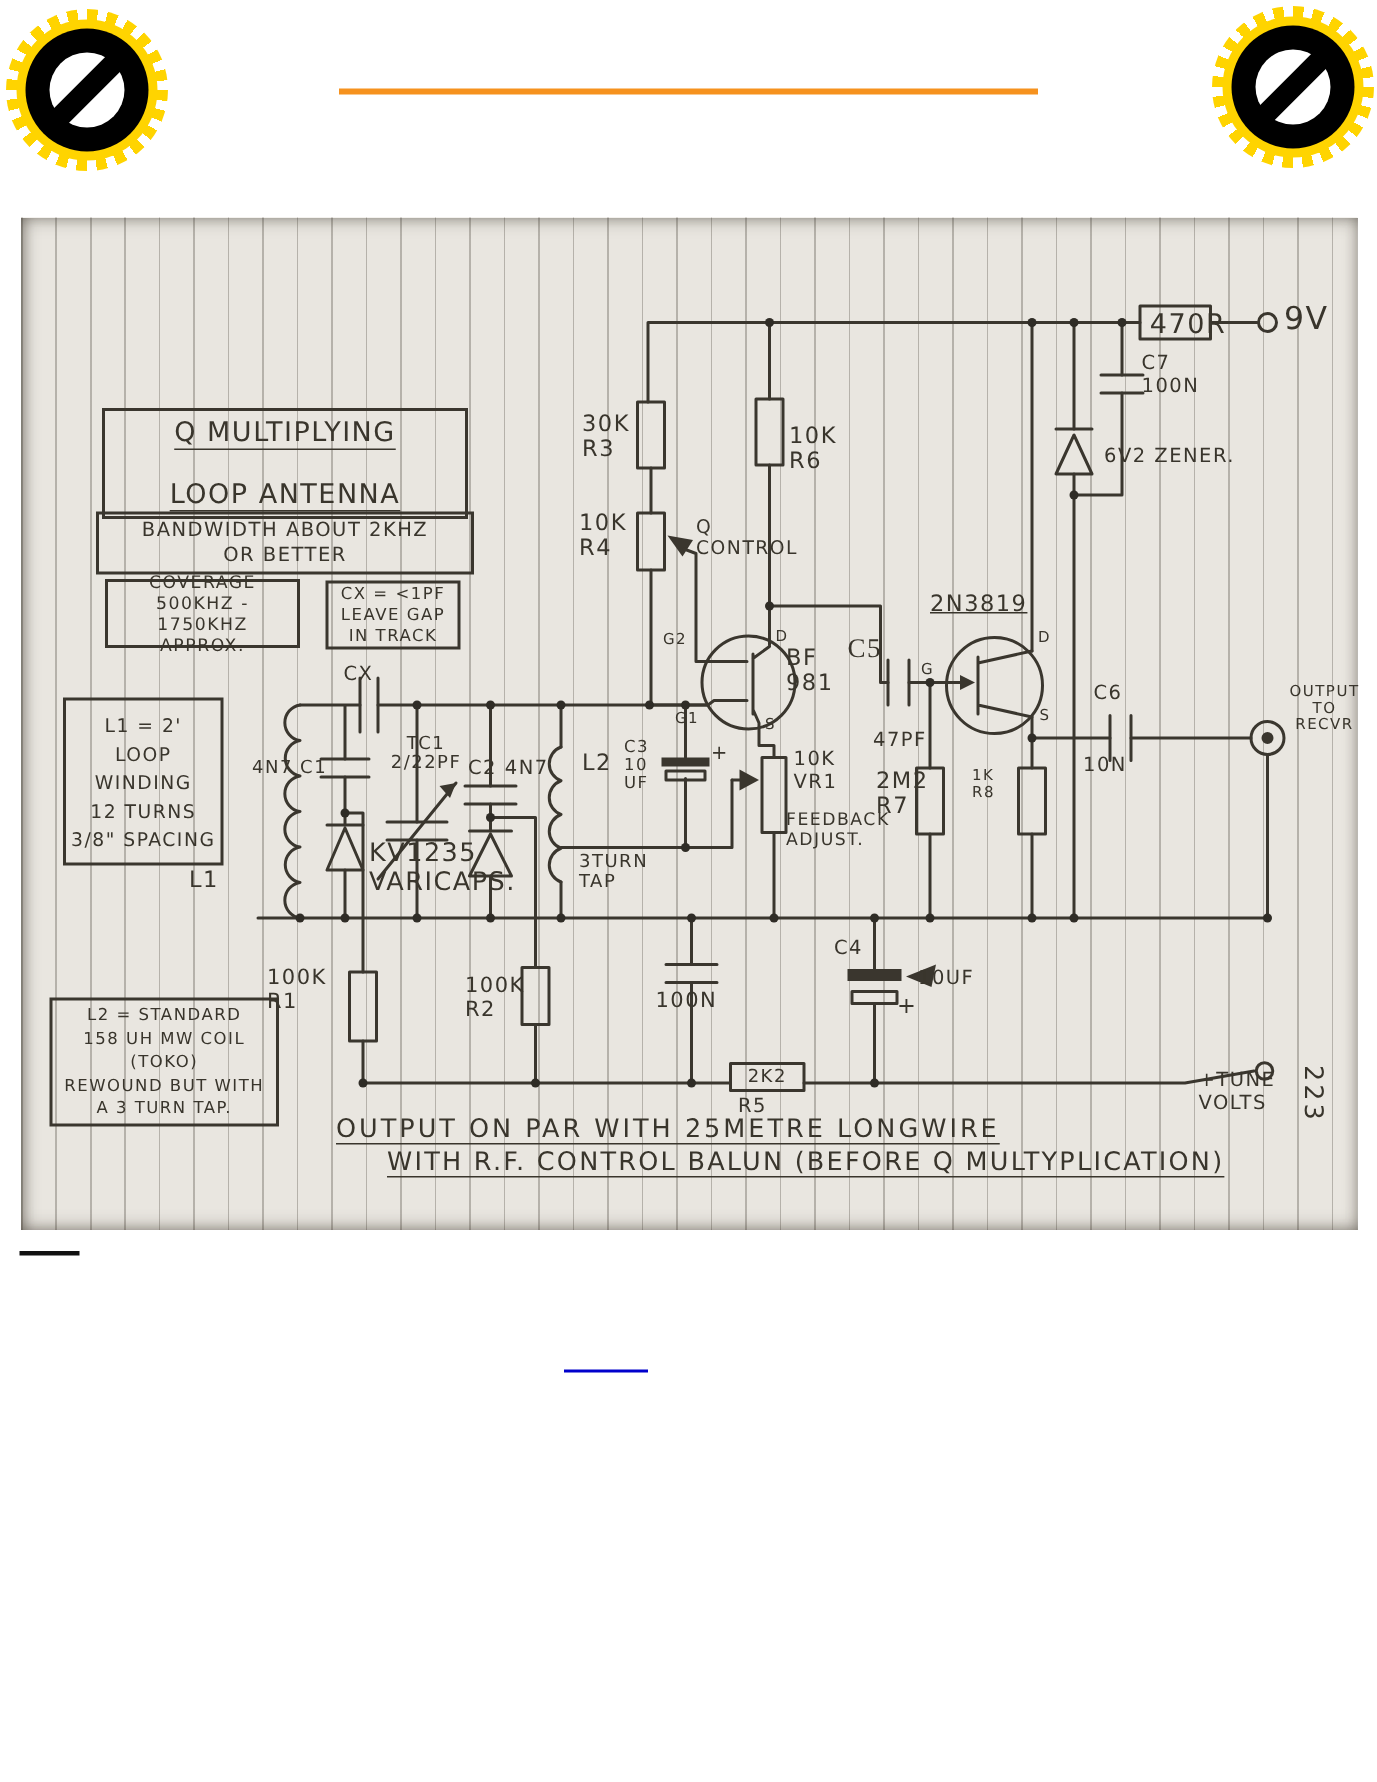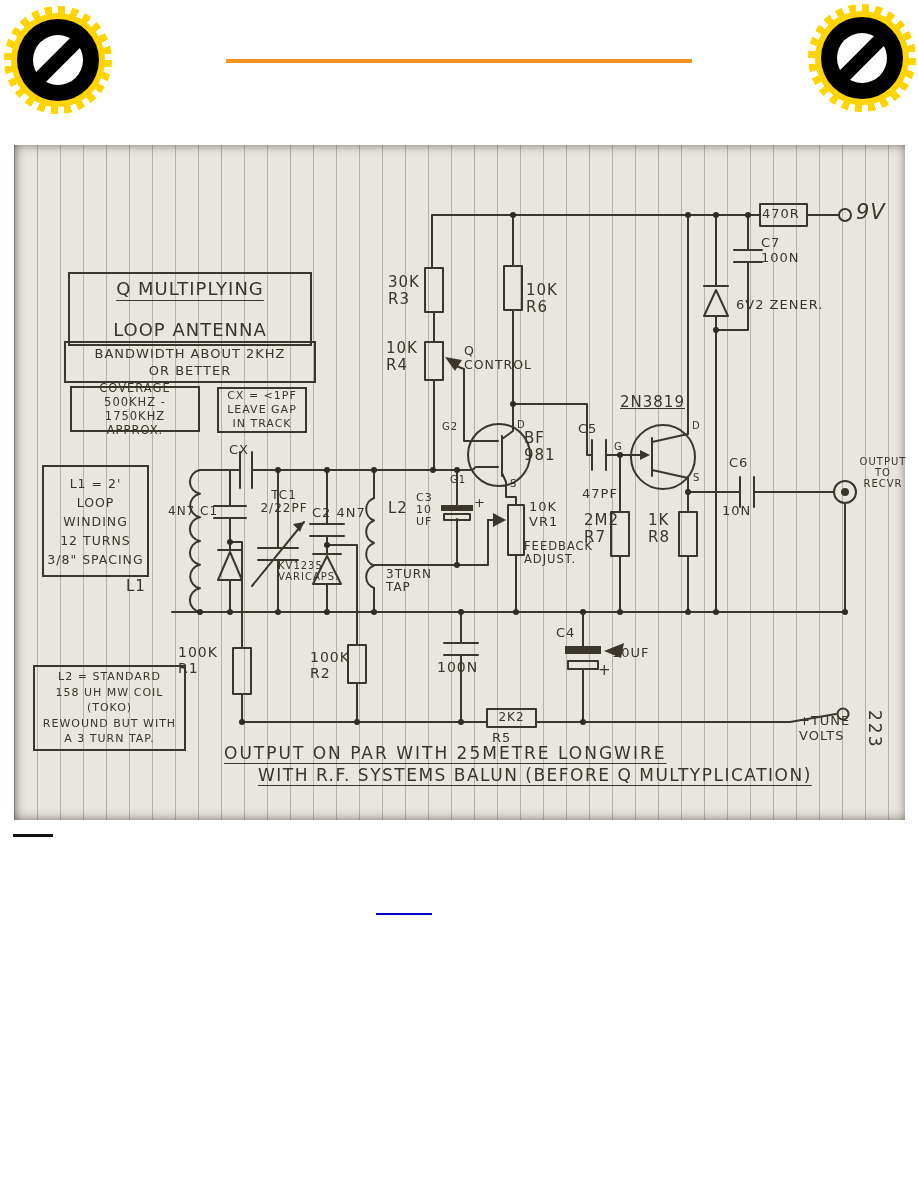--- a/index.html
+++ b/index.html
@@ -211,70 +211,70 @@
     <div class="lbl" style="left: 464px; top: 344px; font-size: 12.5px;">Q
 CONTROL</div>
     <div class="lbl" style="left: 526px; top: 282px; font-size: 15px;">10K
 R6</div>
     <div class="lbl" style="left: 442px; top: 421px; font-size: 10px;">G2</div>
     <div class="lbl" style="left: 450px; top: 474px; font-size: 10px;">G1</div>
     <div class="lbl" style="left: 517px; top: 419px; font-size: 10px;">D</div>
     <div class="lbl" style="left: 510px; top: 478px; font-size: 10px;">S</div>
     <div class="lbl" style="left: 524px; top: 430px; font-size: 15px;">BF
 981</div>
-    <div class="lbl" style="left: 578px; top: 422px; font-size: 13px;">C5</div>
+    <div class="lbl" style="left: 565px; top: 422px; font-size: 18px; font-family: Liberation Serif, serif;">C5</div>
     <div class="lbl" style="left: 582px; top: 487px; font-size: 13px;">47PF</div>
     <div class="lbl" style="left: 614px; top: 441px; font-size: 10px;">G</div>
     <div class="lbl" style="left: 620px; top: 394px; font-size: 15px; text-decoration: underline;">2N3819</div>
     <div class="lbl" style="left: 692px; top: 420px; font-size: 10px;">D</div>
     <div class="lbl" style="left: 693px; top: 472px; font-size: 10px;">S</div>
     <div class="lbl" style="left: 729px; top: 456px; font-size: 13px;">C6</div>
     <div class="lbl" style="left: 722px; top: 504px; font-size: 13px;">10N</div>
     <div class="lbl" style="left: 853px; top: 456px; font-size: 10px; width: 60px; text-align: center; line-height: 11px;">OUTPUT
 TO
 RECVR</div>
-    <div class="lbl" style="left: 762px; top: 207px; font-size: 13px; width: 60px; text-align: left;">470R</div>
-    <div class="lbl" style="left: 856px; top: 201px; font-size: 21px; font-style: italic;">9V</div>
+    <div class="lbl" style="left: 762px; top: 207px; font-size: 18px; width: 60px; text-align: center;">470R</div>
+    <div class="lbl" style="left: 856px; top: 201px; font-size: 21px;">9V</div>
     <div class="lbl" style="left: 761px; top: 236px; font-size: 13px;">C7
 100N</div>
     <div class="lbl" style="left: 736px; top: 298px; font-size: 13px;">6V2 ZENER.</div>
     <div class="lbl" style="left: 229px; top: 443px; font-size: 13px;">CX</div>
     <div class="lbl" style="left: 252px; top: 489px; font-size: 12px; width: 64px; text-align: center;">TC1
 2/22PF</div>
     <div class="lbl" style="left: 312px; top: 506px; font-size: 13px;">C2 4N7</div>
     <div class="lbl" style="left: 168px; top: 505px; font-size: 12px;">4N7 C1</div>
-    <div class="lbl" style="left: 246px; top: 560px; font-size: 10px; margin-left: 32px;">KV1235
+    <div class="lbl" style="left: 246px; top: 560px; font-size: 17px;">KV1235
 VARICAPS.</div>
     <div class="lbl" style="left: 126px; top: 578px; font-size: 15px;">L1</div>
     <div class="lbl" style="left: 388px; top: 500px; font-size: 15px;">L2</div>
     <div class="lbl" style="left: 386px; top: 568px; font-size: 12px;">3TURN
 TAP</div>
     <div class="lbl" style="left: 416px; top: 492px; font-size: 11px; line-height: 12px;">C3
 10
 UF</div>
     <div class="lbl" style="left: 474px; top: 496px; font-size: 13px;">+</div>
     <div class="lbl" style="left: 529px; top: 500px; font-size: 13px;">10K
 VR1</div>
     <div class="lbl" style="left: 524px; top: 540px; font-size: 11.5px;">FEEDBACK
 ADJUST.</div>
     <div class="lbl" style="left: 584px; top: 512px; font-size: 15px;">2M2
 R7</div>
-    <div class="lbl" style="left: 648px; top: 512px; font-size: 15px;">1K
+    <div class="lbl" style="left: 648px; top: 512px; font-size: 10px;">1K
 R8</div>
     <div class="lbl" style="left: 178px; top: 645px; font-size: 14px;">100K
 R1</div>
     <div class="lbl" style="left: 310px; top: 650px; font-size: 14px;">100K
 R2</div>
     <div class="lbl" style="left: 437px; top: 660px; font-size: 14px;">100N</div>
     <div class="lbl" style="left: 556px; top: 626px; font-size: 13px;">C4</div>
     <div class="lbl" style="left: 612px; top: 646px; font-size: 13px;">10UF</div>
     <div class="lbl" style="left: 598px; top: 662px; font-size: 15px;">+</div>
     <div class="lbl" style="left: 487px; top: 711px; font-size: 12px; width: 49px; text-align: center;">2K2</div>
     <div class="lbl" style="left: 492px; top: 731px; font-size: 13px;">R5</div>
     <div class="lbl" style="left: 799px; top: 714px; font-size: 13px;">+TUNE
  VOLTS</div>
     <div class="lbl" style="left: 884px; top: 710px; font-size: 17px; letter-spacing: 2px; transform: rotate(90deg); transform-origin: 0px 0px;">223</div>
     <div class="lbl u" style="left: 224px; top: 744px; font-size: 17px; letter-spacing: 2px;">OUTPUT ON PAR WITH 25METRE LONGWIRE</div>
-    <div class="lbl u" style="left: 258px; top: 766px; font-size: 17px; letter-spacing: 1.5px;">WITH R.F. SYSTEMS BALUN (BEFORE Q MULTYPLICATION)</div>
+    <div class="lbl u" style="left: 258px; top: 766px; font-size: 17px; letter-spacing: 1.5px;">WITH R.F. CONTROL BALUN (BEFORE Q MULTYPLICATION)</div>
   </div>
 
 <div class="blackmark"></div>
 <div class="bluemark"></div>
 
 </body></html>

